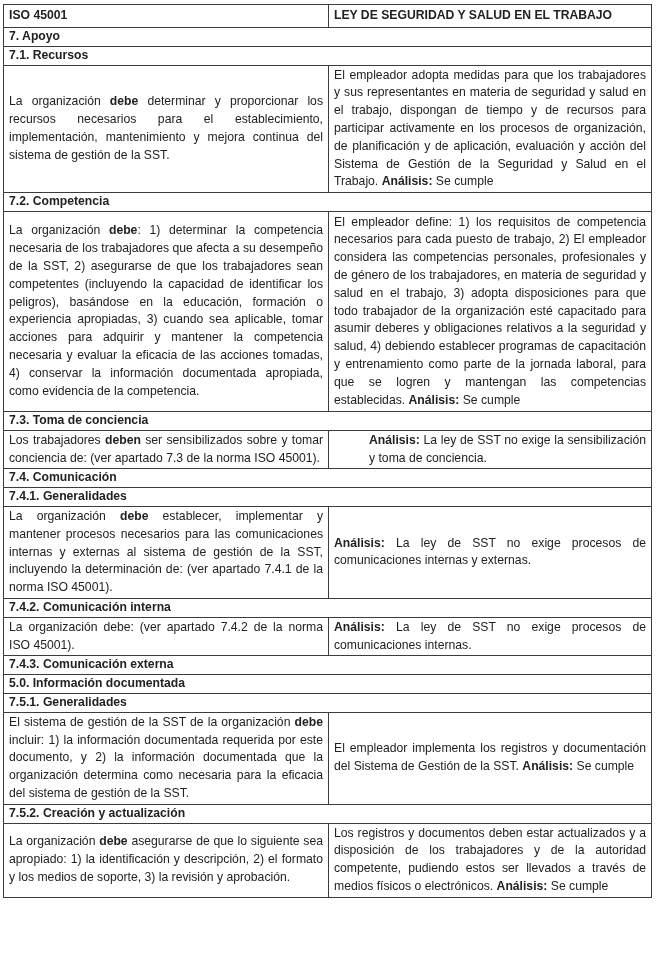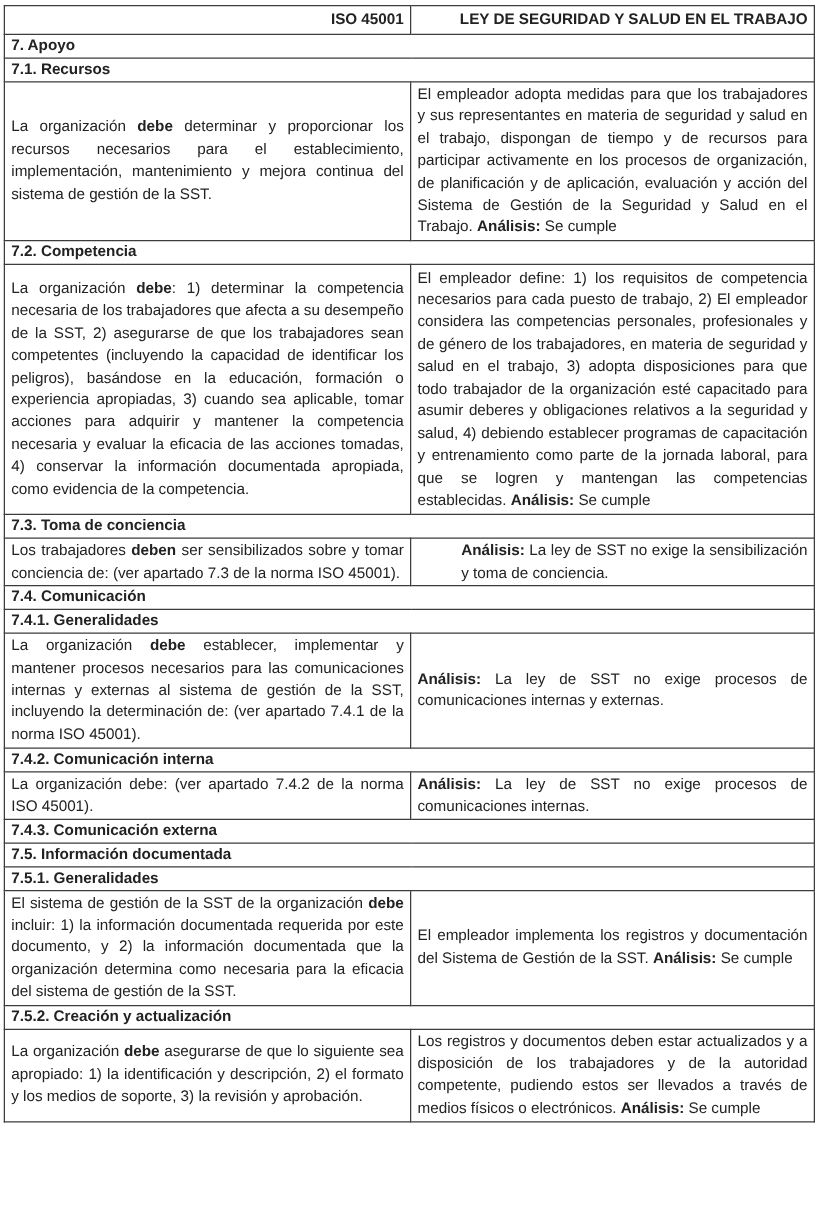--- a/index.html
+++ b/index.html
@@ -15,21 +15,21 @@
   td, th {
     border: 1.5px solid #3c3c3c;
     padding: 1px 5px 1px 5px;
     font-size: 12.2px;
     line-height: 17.8px;
     vertical-align: middle;
     font-weight: normal;
   }
   col.c1 { width: 325px; }
   col.c2 { width: 323px; }
-  th.colhead { font-weight: bold; text-align: right; height: 20px; }
+  th.colhead { font-weight: bold; text-align: left; height: 20px; }
   td.section { font-weight: bold; text-align: left; height: 16px; padding-top: 0; padding-bottom: 0; }
   td.body { text-align: justify; text-align-last: left; }
   b { font-weight: bold; }
 </style>
 </head>
 <body>
 
 <div class="doc">
   <table>
     <colgroup>
@@ -81,21 +81,21 @@
           <td colspan="2" class="section">7.4.2. Comunicación interna</td>
         </tr>
         <tr>
           <td class="body" style="height: 35px;"><span>La organización debe: (ver apartado 7.4.2 de la norma ISO 45001).</span><b></b><span></span></td>
           <td class="body" style="height: 35px;"><span></span><b>Análisis:</b><span> La ley de SST no exige procesos de comunicaciones internas.</span></td>
         </tr>
         <tr>
           <td colspan="2" class="section">7.4.3. Comunicación externa</td>
         </tr>
         <tr>
-          <td colspan="2" class="section">7.5. Información documentada</td>
+          <td colspan="2" class="section">5.0. Información documentada</td>
         </tr>
         <tr>
           <td colspan="2" class="section">7.5.1. Generalidades</td>
         </tr>
         <tr>
           <td class="body" style="height: 83px;"><span>El sistema de gestión de la SST de la organización </span><b>debe</b><span> incluir: 1) la información documentada requerida por este documento, y 2) la información documentada que la organización determina como necesaria para la eficacia del sistema de gestión de la SST.</span></td>
           <td class="body" style="height: 83px;"><span>El empleador implementa los registros y documentación del Sistema de Gestión de la SST. </span><b>Análisis:</b><span> Se cumple</span></td>
         </tr>
         <tr>
           <td colspan="2" class="section">7.5.2. Creación y actualización</td>

